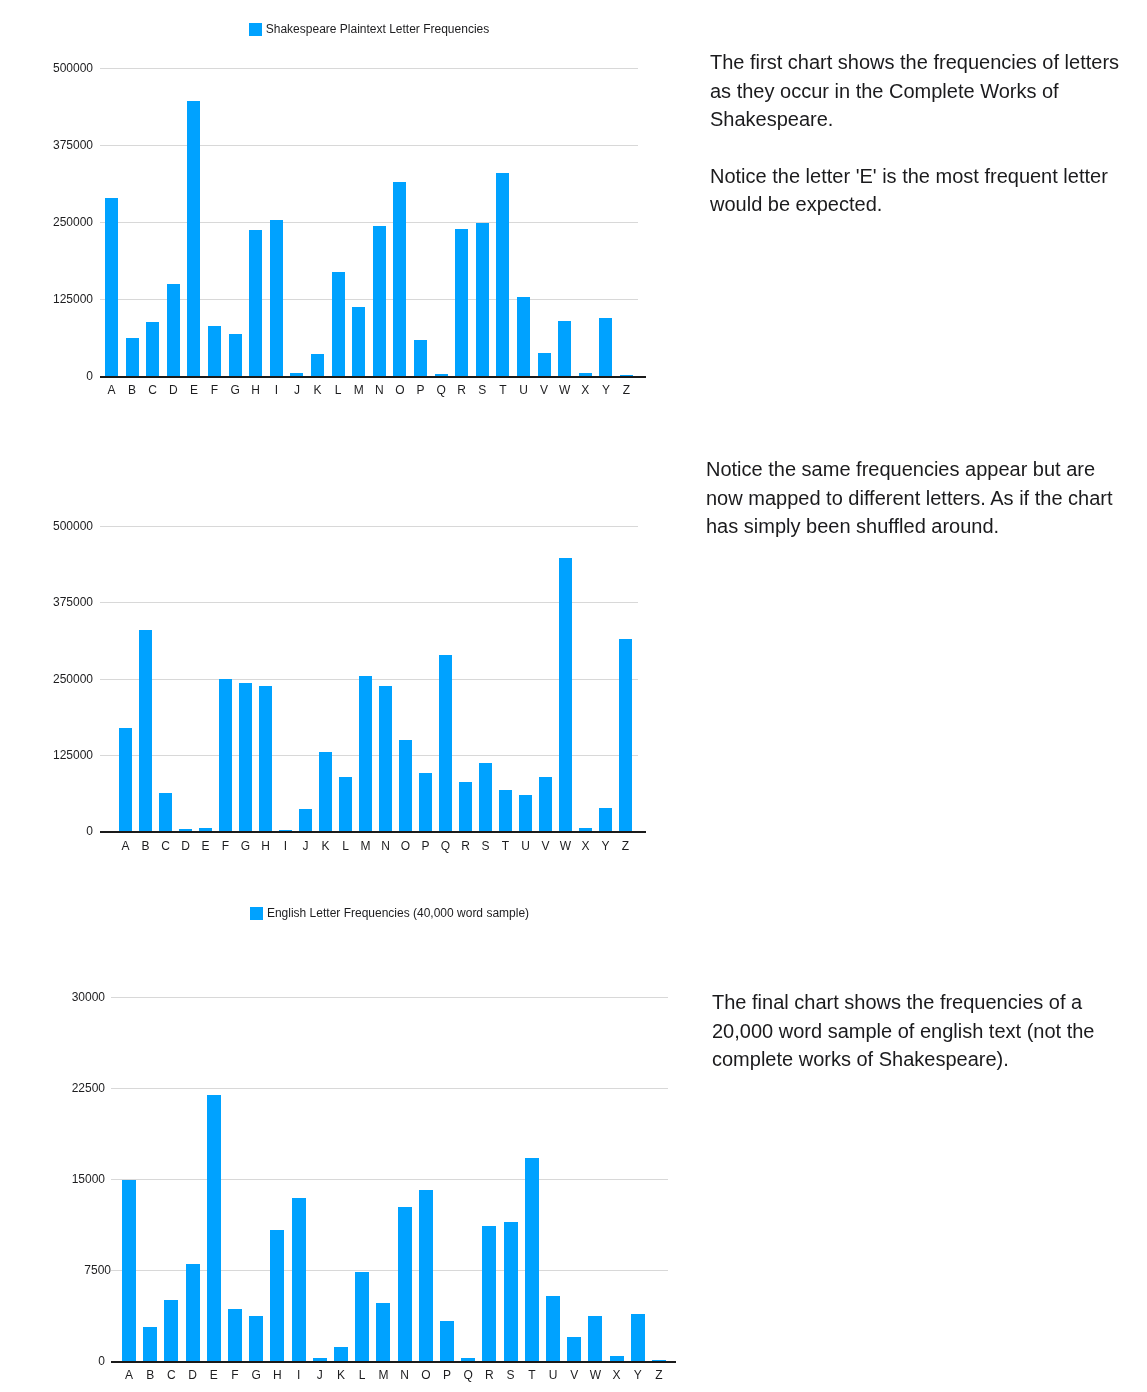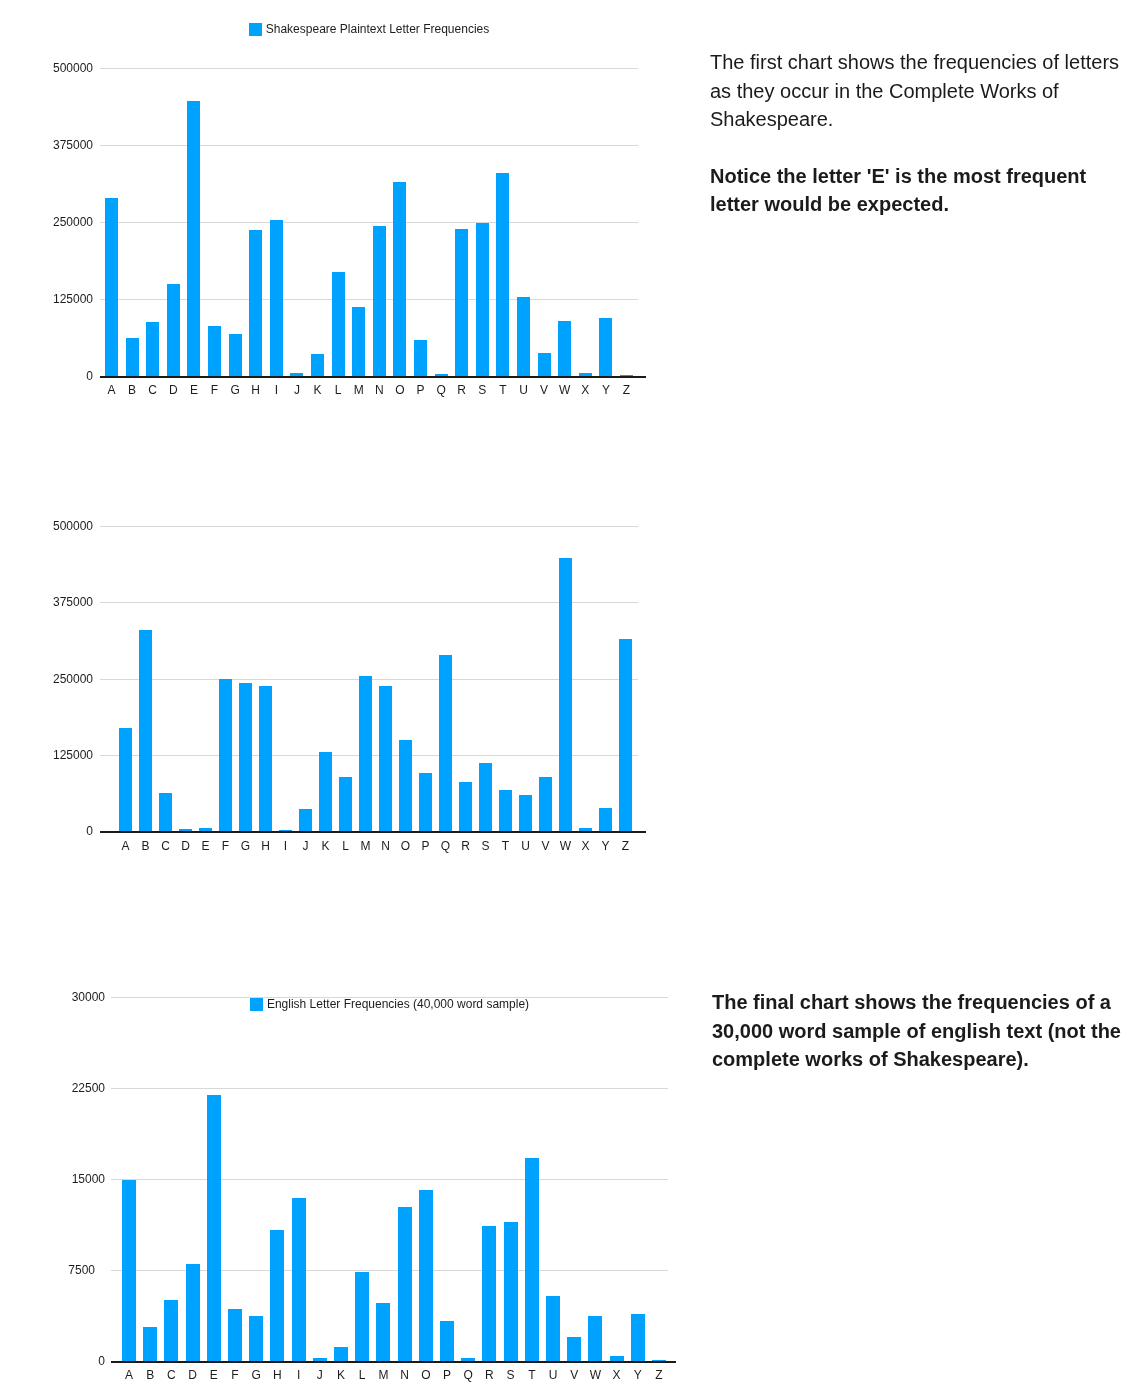--- a/index.html
+++ b/index.html
@@ -30,21 +30,21 @@
   }
   .xtick{
     position:absolute;width:22px;text-align:center;
     font-size:12px;color:#1d1d1f;line-height:14px;
   }
   .text-panel{position:absolute;color:#1b1b1d;}
   .text-panel p{
     margin:0 16px 28px 0;
     font-size:20px;line-height:28.5px;
   }
-  .text-panel p:last-child{margin-bottom:0;font-weight:bold;}
+  .text-panel p:last-child{margin-bottom:0;}
 </style>
 </head>
 <body>
 
 <div class="page">
 
   <section class="chart" id="chart-0">
     <div class="legend" style="top:22px;left:100px;width:538px;">
       <span class="swatch" style="background: rgb(0, 162, 255);"></span>
       <span class="legend-label">Shakespeare Plaintext Letter Frequencies</span>
@@ -176,28 +176,28 @@
         <div class="bar" style="left: 579px; width: 13px; top: 827.8px; height: 3.2px; background: rgb(0, 162, 255);"></div>
         <div class="xtick" style="left: 574.5px; top: 839px;">X</div>
         <div class="bar" style="left: 599px; width: 13px; top: 808.1px; height: 22.9px; background: rgb(0, 162, 255);"></div>
         <div class="xtick" style="left: 594.5px; top: 839px;">Y</div>
         <div class="bar" style="left: 619px; width: 13px; top: 639.2px; height: 191.8px; background: rgb(0, 162, 255);"></div>
         <div class="xtick" style="left: 614.5px; top: 839px;">Z</div>
       </div>
   </section>
 
   <section class="chart" id="chart-2">
-    <div class="legend" style="top:997px;left:111px;width:557px;">
+    <div class="legend" style="top:906px;left:111px;width:557px;">
       <span class="swatch" style="background: rgb(0, 162, 255);"></span>
       <span class="legend-label">English Letter Frequencies (40,000 word sample)</span>
     </div>
     <div class="plot">
         <div class="ytick" style="top: 1354px; left: 35px;">0</div>
         <div class="gridline" style="top: 1270px; left: 111px; width: 557px; background: rgb(216, 216, 216);"></div>
-        <div class="ytick" style="top: 1263px; left: 25px;">7500</div>
+        <div class="ytick" style="top: 1263px; left: 41px;">7500</div>
         <div class="gridline" style="top: 1179px; left: 111px; width: 557px; background: rgb(216, 216, 216);"></div>
         <div class="ytick" style="top: 1172px; left: 35px;">15000</div>
         <div class="gridline" style="top: 1088px; left: 111px; width: 557px; background: rgb(216, 216, 216);"></div>
         <div class="ytick" style="top: 1081px; left: 35px;">22500</div>
         <div class="gridline" style="top: 997px; left: 111px; width: 557px; background: rgb(216, 216, 216);"></div>
         <div class="ytick" style="top: 990px; left: 35px;">30000</div>
         <div class="baseline" style="top: 1361px; left: 111px; width: 565px; background: rgb(26, 26, 26);"></div>
         <div class="bar" style="left: 122px; width: 14px; top: 1180.2px; height: 180.8px; background: rgb(0, 162, 255);"></div>
         <div class="xtick" style="left: 118px; top: 1368px;">A</div>
         <div class="bar" style="left: 143.2px; width: 14px; top: 1327px; height: 34px; background: rgb(0, 162, 255);"></div>
@@ -252,19 +252,20 @@
         <div class="xtick" style="left: 648px; top: 1368px;">Z</div>
       </div>
   </section>
 
   <aside class="text-panel" style="top:48px;left:710px;width:438px;">
     <p>The first chart shows the frequencies of letters as they occur in the Complete Works of Shakespeare.</p>
     <p>Notice the letter 'E' is the most frequent letter would be expected.</p>
   </aside>
 
   <aside class="text-panel" style="top:455px;left:706px;width:442px;">
+    <p>Notice the same frequencies appear but are now mapped to different letters. As if the chart has simply been shuffled around.</p>
   </aside>
 
   <aside class="text-panel" style="top:988px;left:712px;width:436px;">
-    <p>The final chart shows the frequencies of a 30,000 word sample of english text (not the complete works of Shakespeare).</p>
+    <p>The final chart shows the frequencies of a 20,000 word sample of english text (not the complete works of Shakespeare).</p>
   </aside>
 
 </div>
 
 </body></html>

